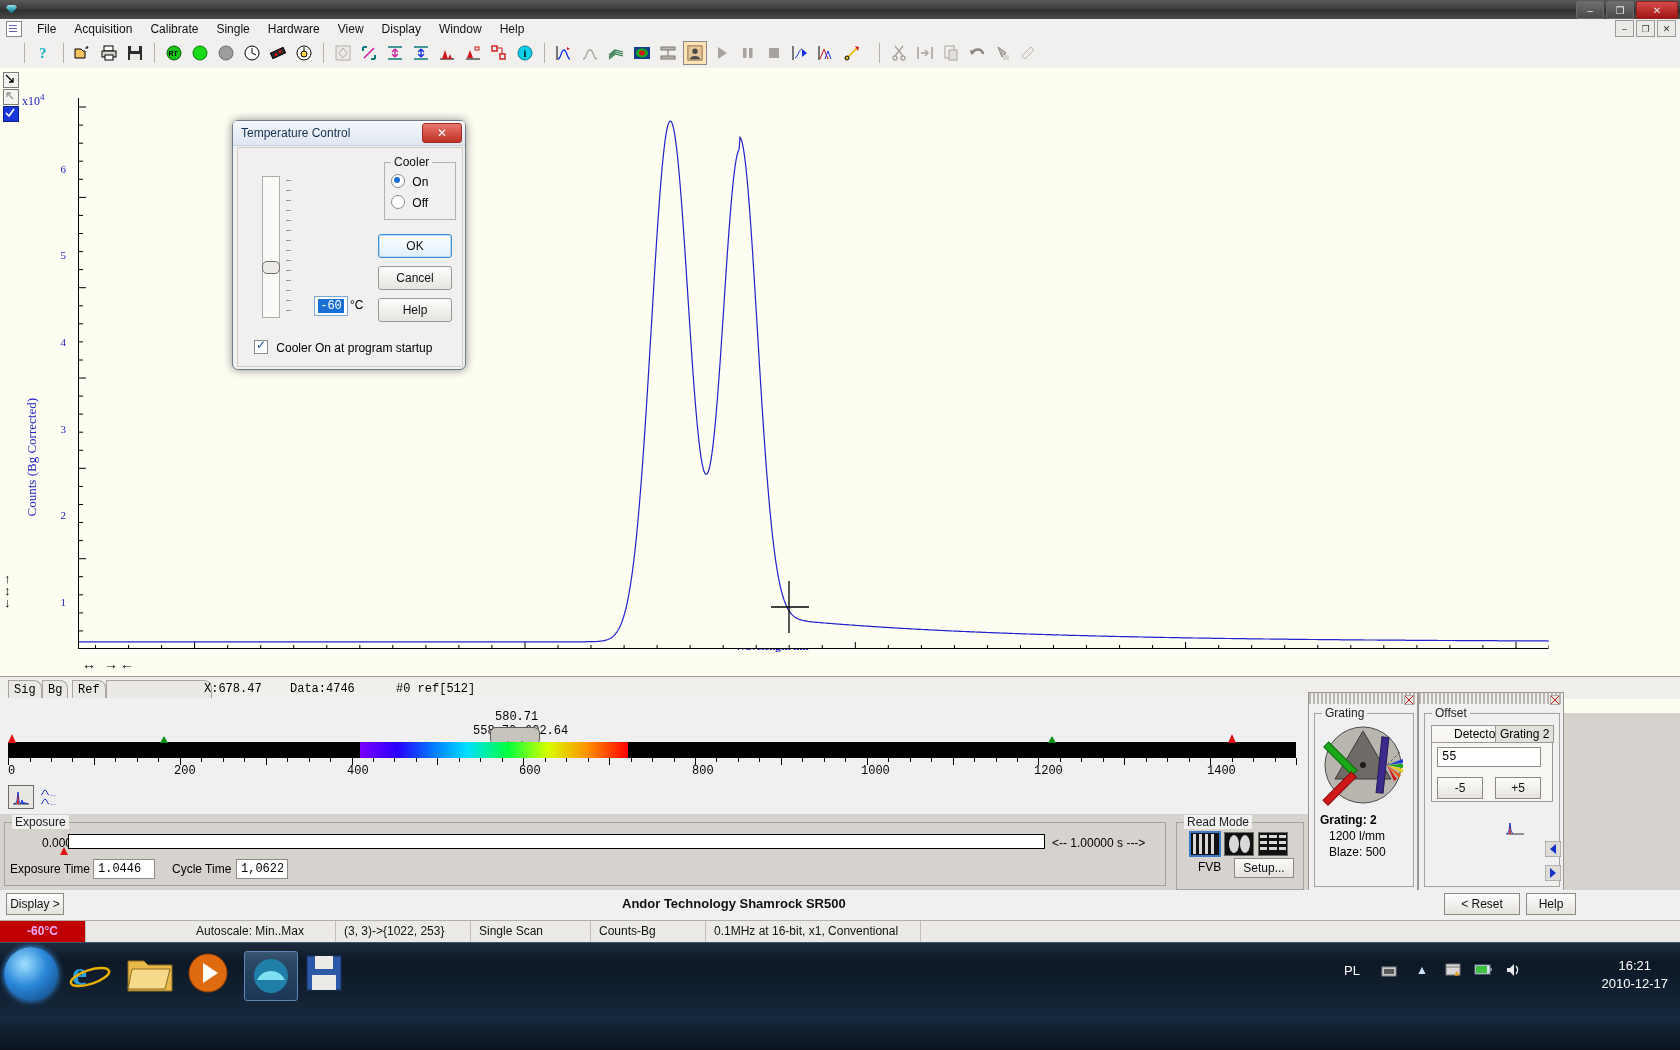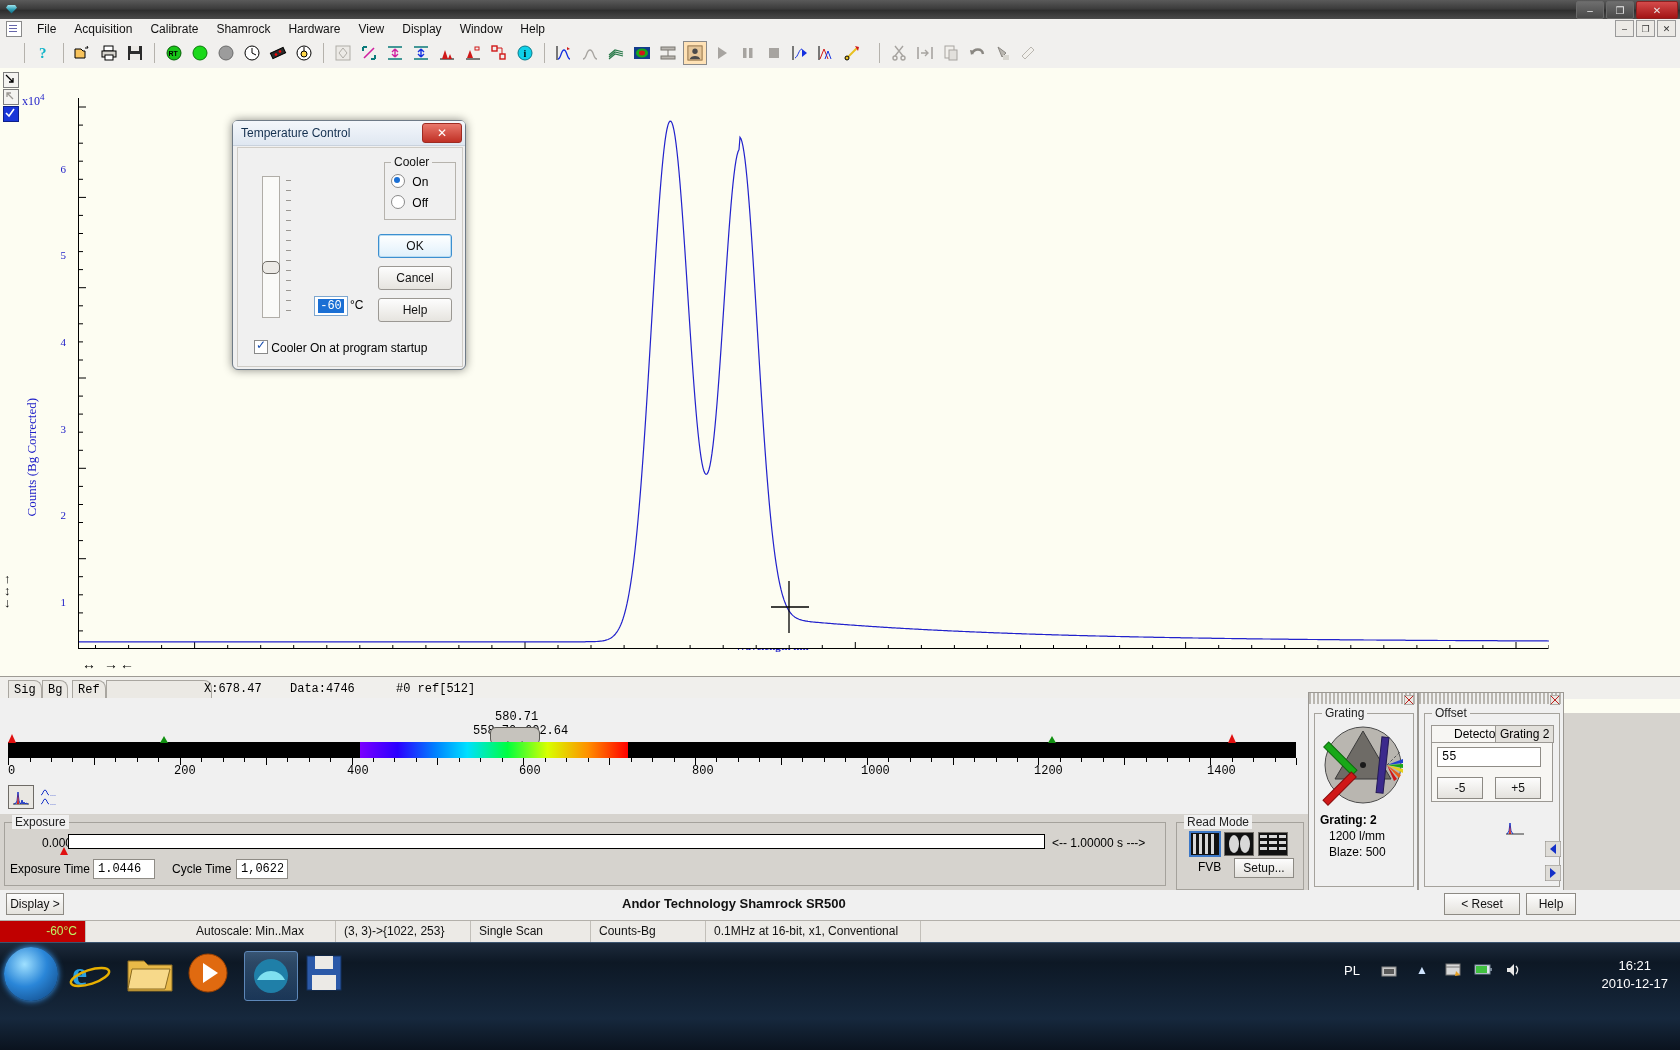--- a/index.html
+++ b/index.html
@@ -107,21 +107,21 @@
   
   .dockhdr{position:absolute;left:0;top:0;width:100%;height:11px;
     background:repeating-linear-gradient(to right,#b9b6b0 0 2px,transparent 2px 4px);}
   .panel{position:absolute;background:#f0f0f0;border:1px solid #9b9893;}
   .btn{border:1px solid #8d8a84;background:linear-gradient(to bottom,#fdfdfd,#e4e2dd);
     font-size:12px;color:#111;display:flex;align-items:center;justify-content:center;box-sizing:border-box;}
 
   
   .statusbar{position:absolute;left:0;top:920px;width:1680px;height:22px;background:#eceae6;border-top:1px solid #b3b0aa;display:flex;}
   .sc{border-right:1px solid #c2bfb9;padding:3px 8px;font-size:12px;color:#111;box-sizing:border-box;height:22px;}
-  .sc.temp{background:#c00000;color:#bef264;font-weight:normal;text-align:right;}
+  .sc.temp{background:#c00000;color:#f0abfc;font-weight:bold;text-align:center;}
 
   
   .taskbar{position:absolute;left:0;top:942px;width:1680px;height:108px;
     background:linear-gradient(to bottom,#1d2b3c 0%,#0d1825 18%,#16283d 70%,#0a121d 100%);
     border-top:1px solid #3b546f;}
   .tbapp{position:absolute;top:8px;width:52px;height:48px;border-radius:3px;}
   .trayclock{position:absolute;right:12px;top:14px;color:#fff;font-size:13px;text-align:center;line-height:18px;}
 
   
   .dlg{position:absolute;left:232px;top:120px;width:232px;height:248px;
@@ -165,21 +165,21 @@
       <div class="tb-btn">❐</div>
       <div class="tb-btn close">✕</div>
     </div>
   </div>
 
   <div class="menubar">
     <div class="doc-ico"></div>
     <div class="mi">File</div>
     <div class="mi">Acquisition</div>
     <div class="mi">Calibrate</div>
-    <div class="mi">Shamrock</div>
+    <div class="mi">Single</div>
     <div class="mi">Hardware</div>
     <div class="mi">View</div>
     <div class="mi">Display</div>
     <div class="mi">Window</div>
     <div class="mi">Help</div>
     <div class="mdi-btns">
       <div class="mdi-btn">–</div>
       <div class="mdi-btn">❐</div>
       <div class="mdi-btn">✕</div>
     </div>
@@ -925,18 +925,18 @@
         <span class="radio"></span>
         <span style="margin-left:4px;">Off</span>
       </div>
 
       <div class="dbtn primary" style="left:140px;top:86px;width:72px;">OK</div>
       <div class="dbtn" style="left:140px;top:118px;width:72px;">Cancel</div>
       <div class="dbtn" style="left:140px;top:150px;width:72px;">Help</div>
 
       <div style="position:absolute;left:16px;top:192px;font-size:12px;">
         <span class="chk on"></span>
-        <span style="text-align:center;">Cooler On at program startup</span>
+        <span style="margin-left:5px;text-align:center;">Cooler On at program startup</span>
       </div>
     </div>
   </div>
 
 </div>
 
 </body></html>

